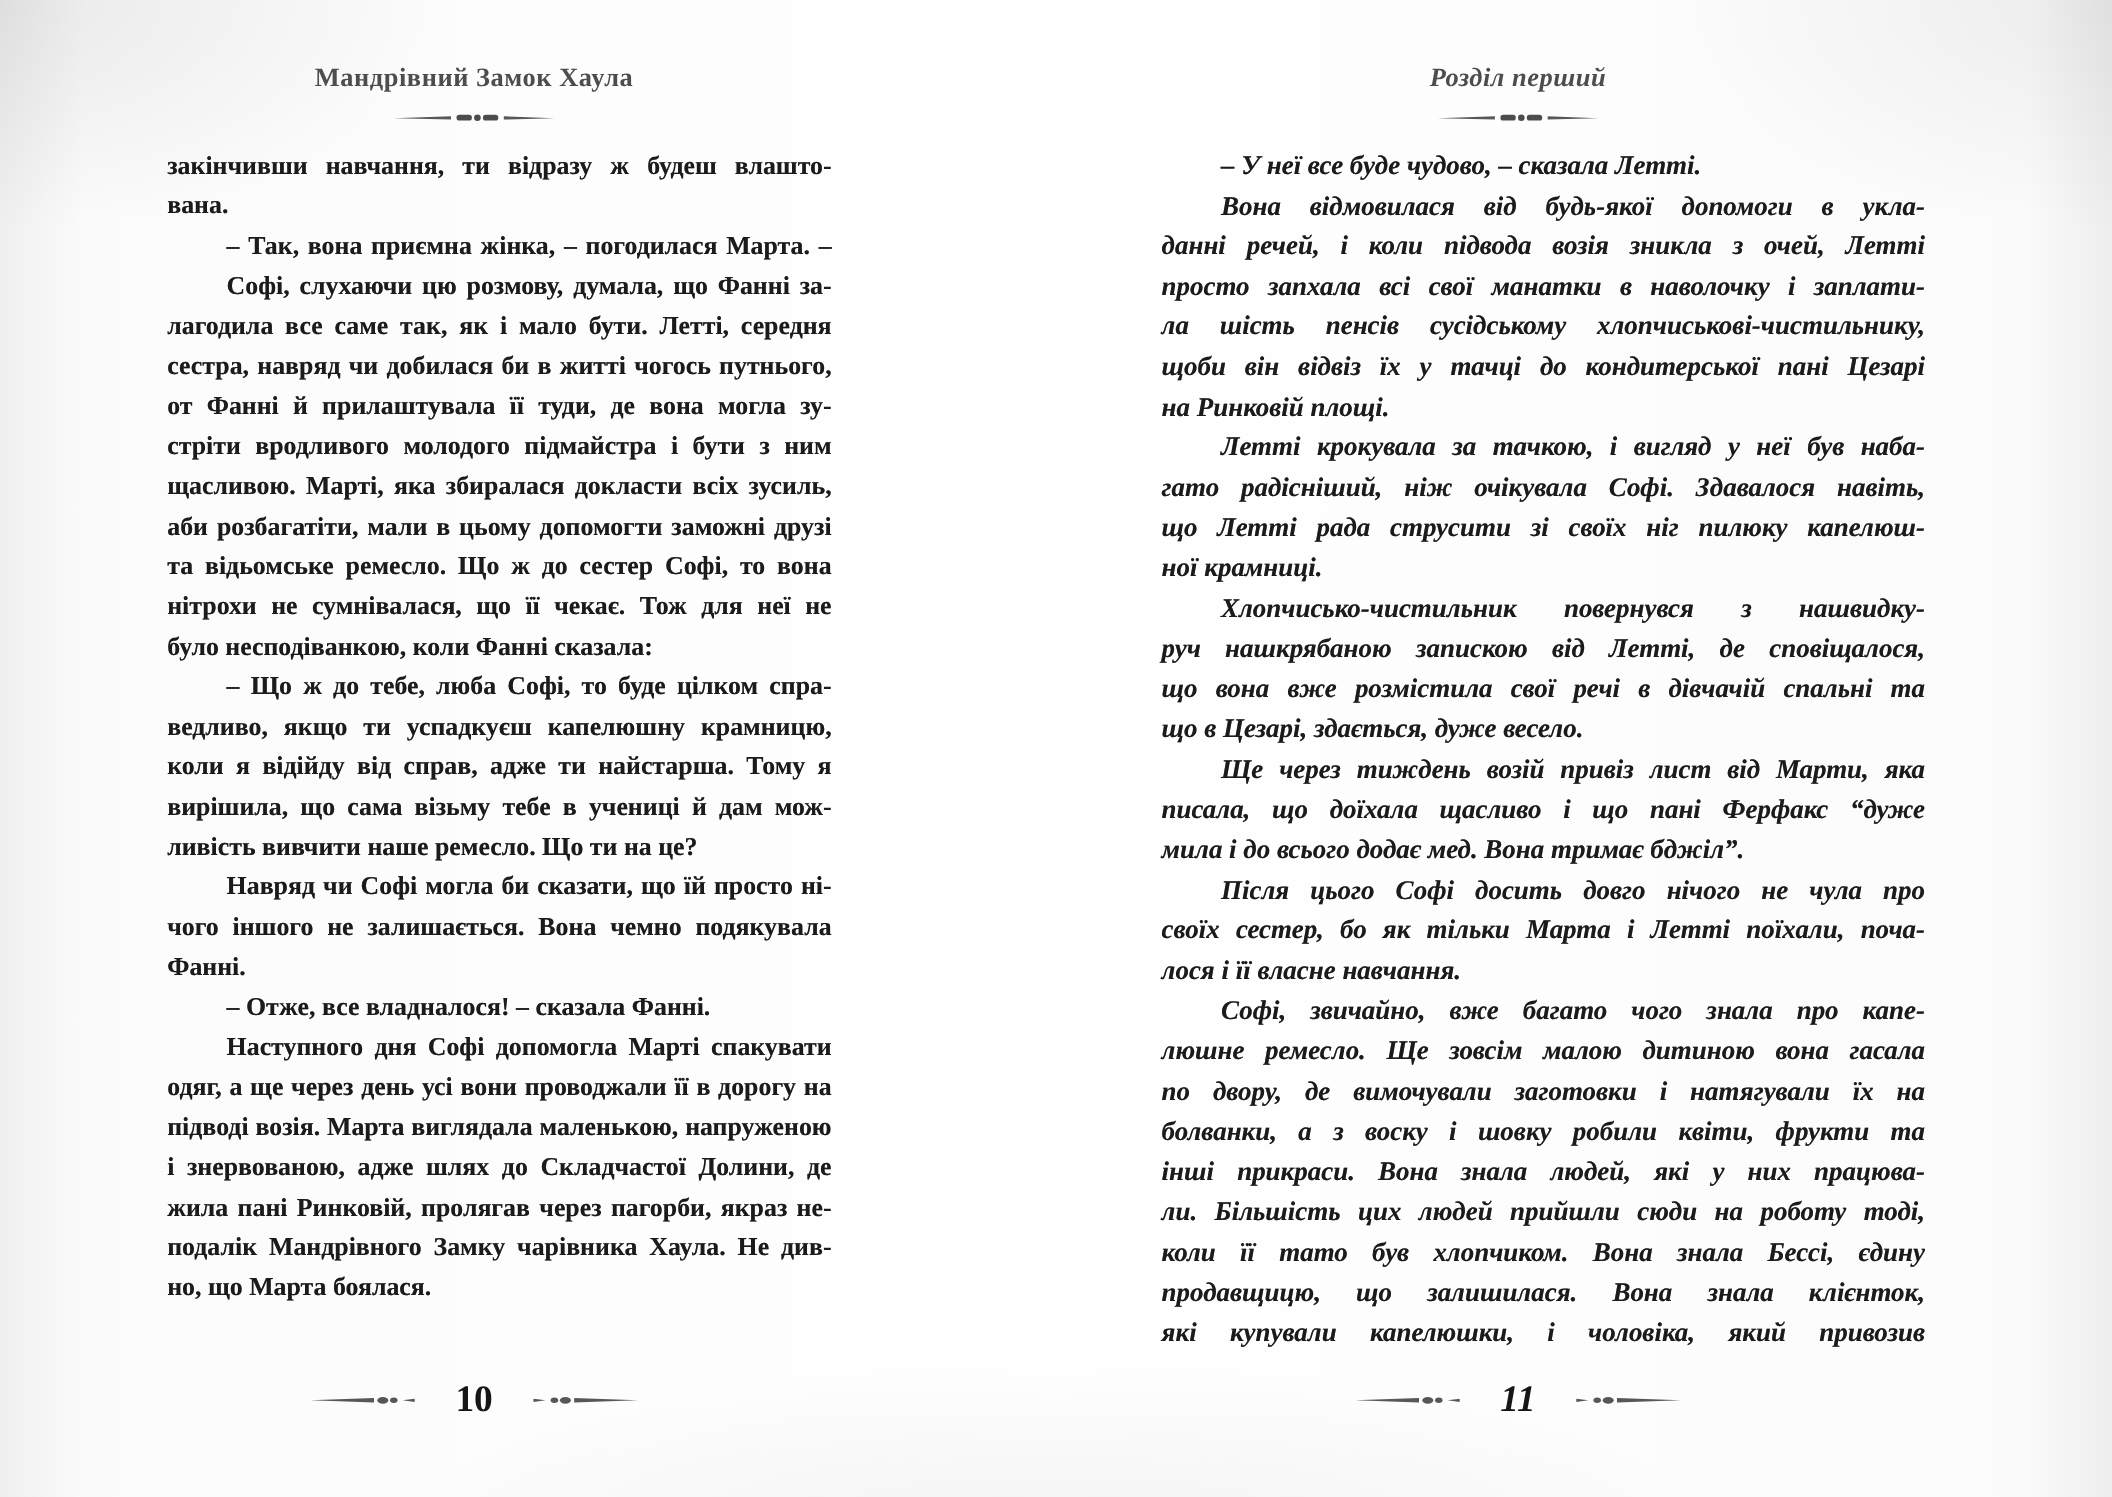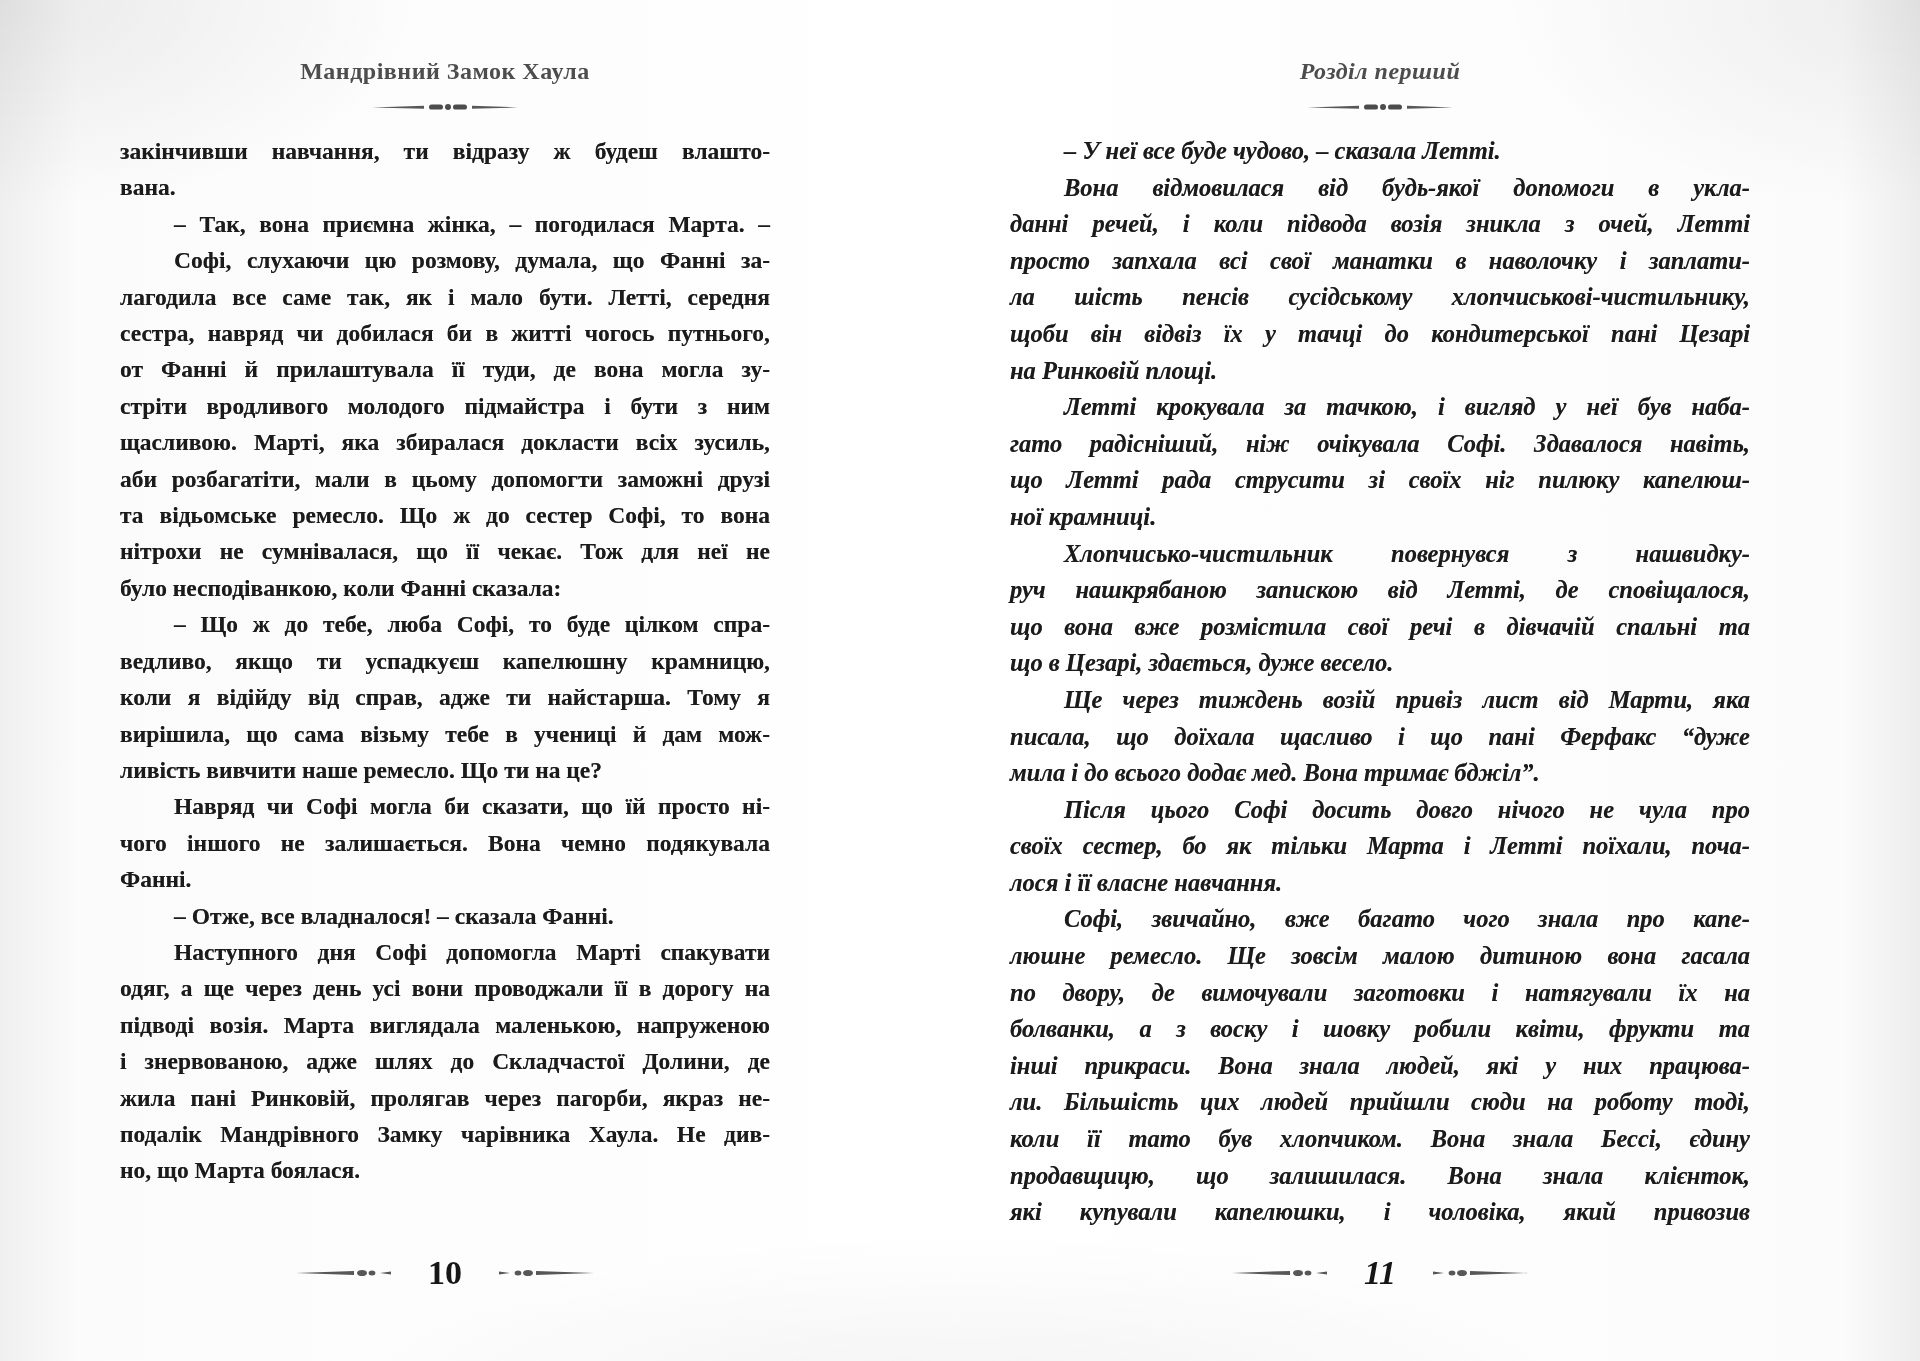--- a/index.html
+++ b/index.html
@@ -7,35 +7,36 @@
     width:1920px;height:1361px;position:relative;overflow:hidden;
     font-family:"Liberation Serif","DejaVu Serif",serif;
     background:
       radial-gradient(ellipse 600px 300px at 0% 0%, rgba(0,0,0,0.07), transparent 70%),
       radial-gradient(ellipse 600px 300px at 100% 0%, rgba(0,0,0,0.06), transparent 70%),
       radial-gradient(ellipse 900px 260px at 50% 104%, rgba(0,0,0,0.05), transparent 70%),
       linear-gradient(90deg,#efefef 0%,#fbfbfb 4%,#ffffff 50%,#fbfbfb 96%,#ededed 100%);
     color:#1b1b1b;
   }
   .page{position:absolute;top:0;height:100%;}
-  .page-left{left:120px;width:650px;}
+  .page-left{left:106px;width:650px;}
   .page-right{left:1010px;width:740px;font-style:italic;}
 
   .running-head{
     position:absolute;top:58px;left:0;right:0;text-align:center;
     font-size:24px;font-weight:700;color:#4d4d4d;letter-spacing:0.5px;
   }
   .head-ornament{position:absolute;top:102px;left:0;right:0;display:flex;justify-content:center;opacity:0.85;}
 
   .text-block{position:absolute;top:133px;left:0;right:0;}
   .line{
     font-weight:700;
     text-align:justify;text-align-last:justify;-moz-text-align-last:justify;
     text-shadow:0 0 0.4px rgba(20,20,20,0.55);
     white-space:normal;
+    margin-left:46px;
   }
   .page-left  .line{font-size:23.5px;line-height:36.4px;}
   .page-right .line{font-size:24.5px;line-height:36.6px;}
   .line.indent{padding-left:54px;}
   .line.pend{text-align:left;text-align-last:left;-moz-text-align-last:left;}
 
   .footer{
     position:absolute;top:1256px;left:0;right:0;
     display:flex;align-items:center;justify-content:center;gap:36px;
   }

